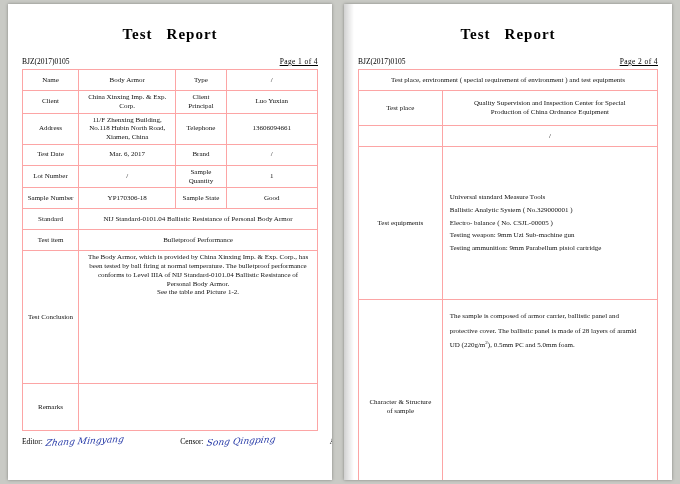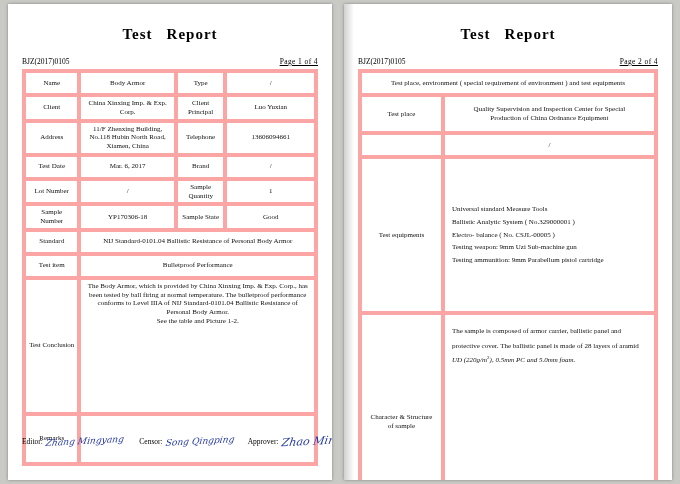--- a/index.html
+++ b/index.html
@@ -53,21 +53,21 @@
   }
   .meta-row .page-no { letter-spacing: 0.4px; text-decoration: underline; }
 
   table.tbl {
     border-collapse: collapse;
     width: calc(100% - 28px);
     margin: 0 14px;
     table-layout: fixed;
   }
   table.tbl td {
-    border: 4px solid #fca5a5;
+    border: 1px solid #fca5a5;
     font-size: 7px;
     padding: 2px 3px;
     text-align: center;
     vertical-align: middle;
     line-height: 1.25;
     height: 16px;
     color: #111;
   }
   td.tall { height: 28px; }
 
@@ -80,20 +80,21 @@
   .concl p { margin: 0; }
 
   .sig-row {
     position: absolute;
     left: 14px;
     right: 14px;
     bottom: 34px;
     display: flex;
     align-items: flex-end;
     font-size: 7.5px;
+    gap: 41px;
   }
   .sig-block { display: flex; align-items: flex-end; }
   .sig-label { margin-right: 3px; }
   .sig-ink {
     font-family: "DejaVu Serif", serif;
     font-style: italic;
     font-size: 9px;
     color: #2337a6;
     transform: skewX(-12deg) rotate(-3deg);
     white-space: nowrap;
@@ -102,21 +103,21 @@
   .sig-ink.big { font-size: 11px; }
   .sp1 { margin-left: 16px; }
   .sp2 { margin-left: 14px; }
 
   .rt-cell-pad { padding: 5px 7px !important; text-align: left !important; }
   .rt-center-pad { padding: 5px 7px !important; }
 
   .multi { font-size: 7px; line-height: 1.85; text-align: left; }
   .multi div { white-space: nowrap; }
 
-  .bind-inline { display: inline; font-style: italic; }
+  .bind-inline { display: inline; }
   sup { font-size: 5px; vertical-align: super; }
 
   .edge-shadow {
     position: absolute;
     top: 0; bottom: 0;
     width: 10px;
     background: linear-gradient(to right, rgba(0,0,0,0.18), rgba(0,0,0,0));
   }
 </style>
 </head>

